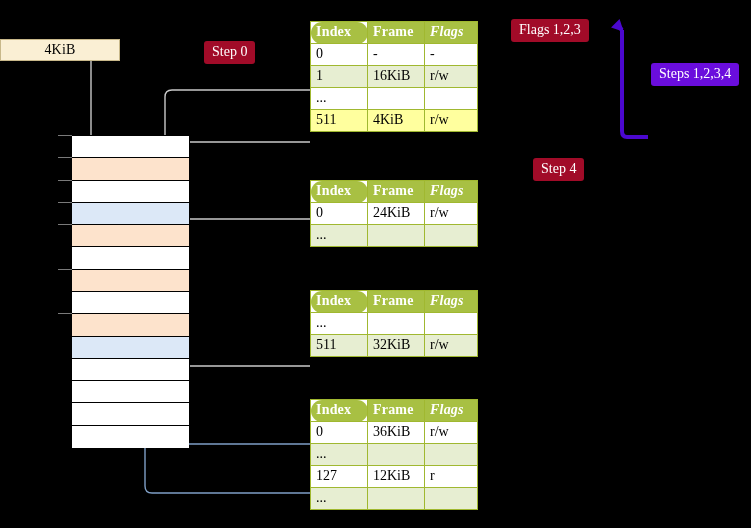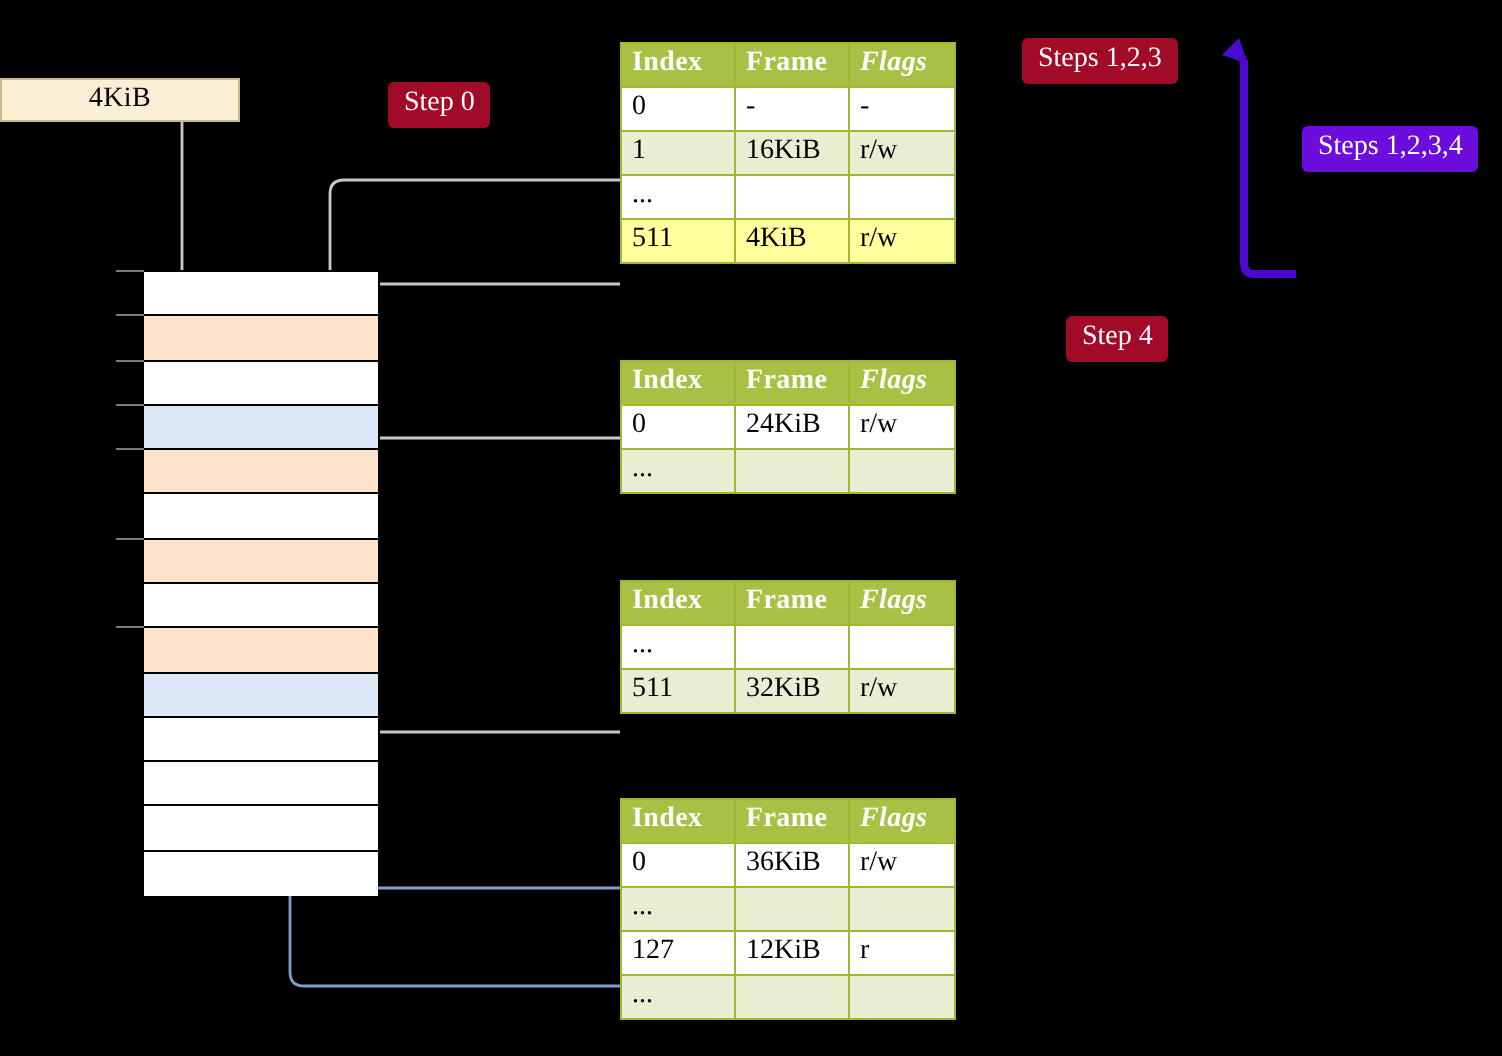--- a/index.html
+++ b/index.html
@@ -109,21 +109,21 @@
   }
   .ptable th {
     background: #a8c043;
     color: #ffffff;
     font-weight: bold;
     letter-spacing: 0.2px;
   }
   .ptable td.c-index { width: 57px; }
   .ptable td.c-frame { width: 57px; }
   .ptable td.c-flags { width: 53px; }
-  .ptable th.c-index { width: 57px; }
+  .ptable th.c-index { width: 57px; border-radius: 11px; }
   .ptable th.c-frame { width: 57px; }
   .ptable th.c-flags { width: 53px; font-style: italic; }
   .ptable tr.alt td { background: #e7eed2; }
   .ptable tr.hl td  { background: #ffff9e; }
 </style>
 </head>
 <body>
 
 <div id="stage">
 
@@ -206,22 +206,22 @@
       <div class="mem-tick" style="top: 135px;"></div>
       <div class="mem-tick" style="top: 157.29px;"></div>
       <div class="mem-tick" style="top: 179.58px;"></div>
       <div class="mem-tick" style="top: 201.87px;"></div>
       <div class="mem-tick" style="top: 224.16px;"></div>
       <div class="mem-tick" style="top: 268.74px;"></div>
       <div class="mem-tick" style="top: 313.32px;"></div>
     </div>
 
   <div id="badges">
-      <div class="badge crimson" style="left: 194px; top: 41px;">Step 0</div>
-      <div class="badge crimson" style="left: 511px; top: 19px;">Steps 1,2,3</div>
+      <div class="badge crimson" style="left: 204px; top: 41px;">Step 0</div>
+      <div class="badge crimson" style="left: 511px; top: 19px;">Flags 1,2,3</div>
       <div class="badge violet" style="left: 651px; top: 19px; margin-top: 44px;">Steps 1,2,3,4</div>
       <div class="badge crimson" style="left: 533px; top: 158px;">Step 4</div>
     </div>
 
   <div id="tables">
       <table class="ptable" style="left: 310px; top: 21px;">
         <thead>
           <tr>
             <th class="c-index">Index</th>
             <th class="c-frame">Frame</th>

